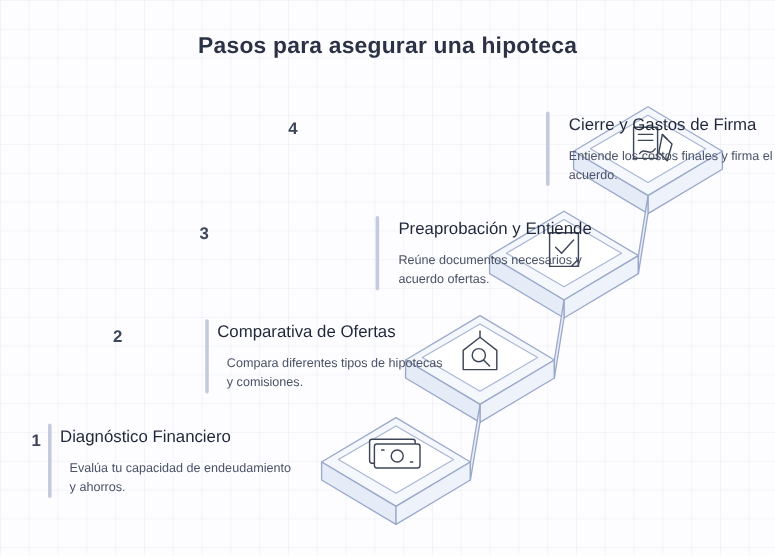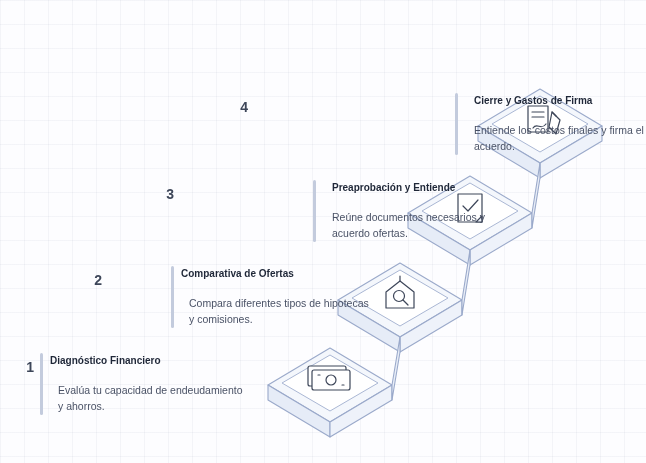--- a/index.html
+++ b/index.html
@@ -51,22 +51,22 @@
     width: 34px;
   }
   .step .bar {
     position: absolute;
     width: 3px;
     background: #c3cbdd;
     border-radius: 2px;
   }
   .step .heading {
     position: absolute;
-    font-size: 10px;
-    font-weight: bold;
+    font-size: 14px;
+    font-weight: normal;
     color: #1f2738;
     white-space: nowrap;
   }
   .step .desc {
     position: absolute;
     font-size: 10.5px;
     line-height: 1.55;
     color: #4a5266;
     width: 185px;
   }
@@ -97,20 +97,21 @@
   #step-4 .num { left: 14px; top: 9px; }
   #step-4 .bar { left: 255px; top: 3px; height: 62px; }
   #step-4 .heading { left: 274px; top: 5px; }
   #step-4 .desc { left: 274px; top: 32px; }
 </style>
 </head>
 <body>
 
 <div id="canvas">
 
+  <div class="title">Pasos para asegurar una hipoteca</div>
 
   <svg class="steps-svg" width="646" height="463" viewBox="0 0 646 463">
     <g fill="#f2f5fb" stroke="#9aa9ca" stroke-width="1.1" stroke-linejoin="round">
 
       <g>
         <path d="M268,385 L330,348 L392,385 L330,422 Z" fill="#f4f7fc"></path>
         <path d="M268,385 L268,400 L330,437 L330,422 Z" fill="#e6ecf7"></path>
         <path d="M330,422 L330,437 L392,400 L392,385 Z" fill="#eef2fa"></path>
         <path d="M282,383 L330,355 L378,383 L330,411 Z" fill="#ffffff" stroke="#aab7d4" stroke-width="1"></path>
       </g>

